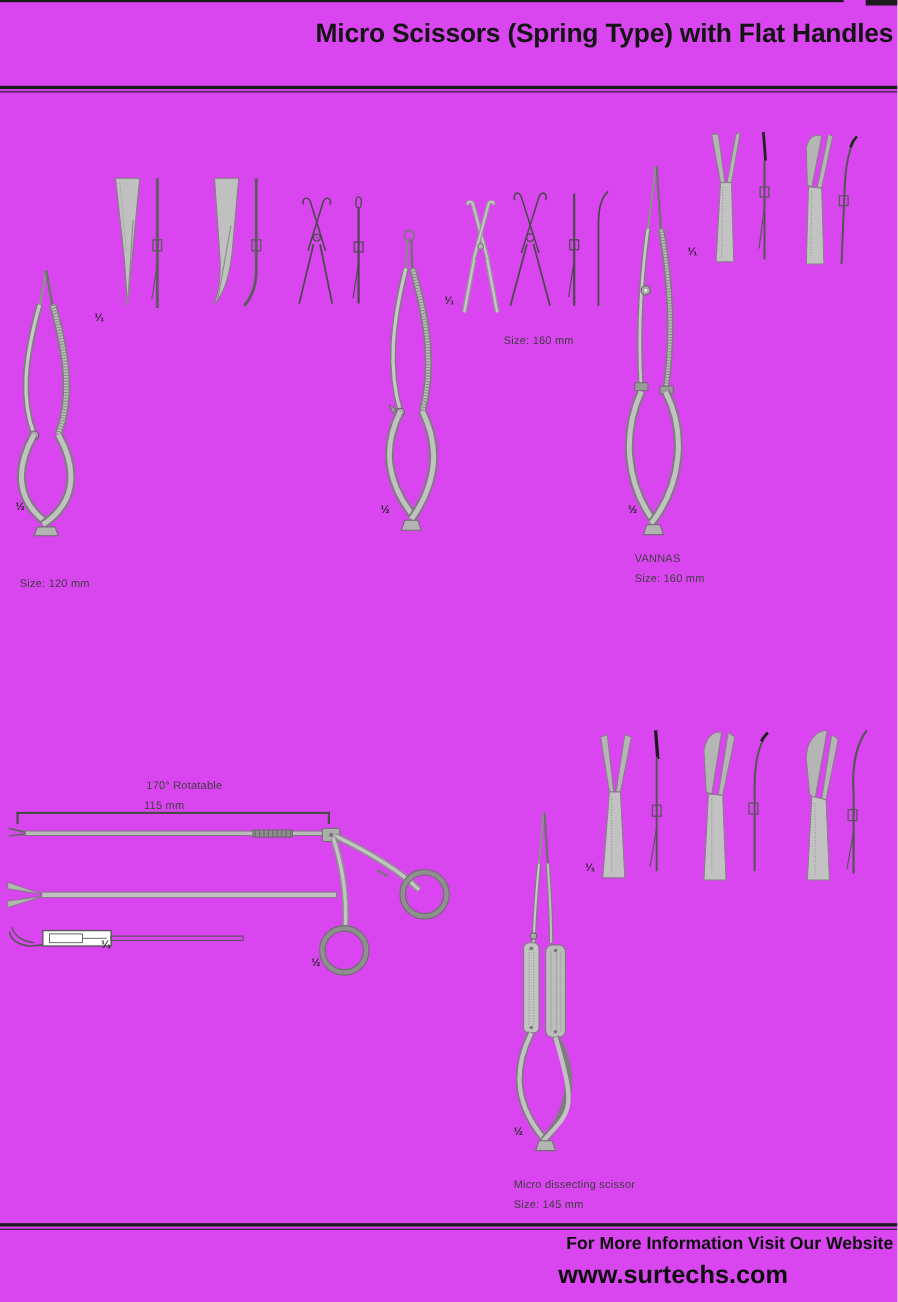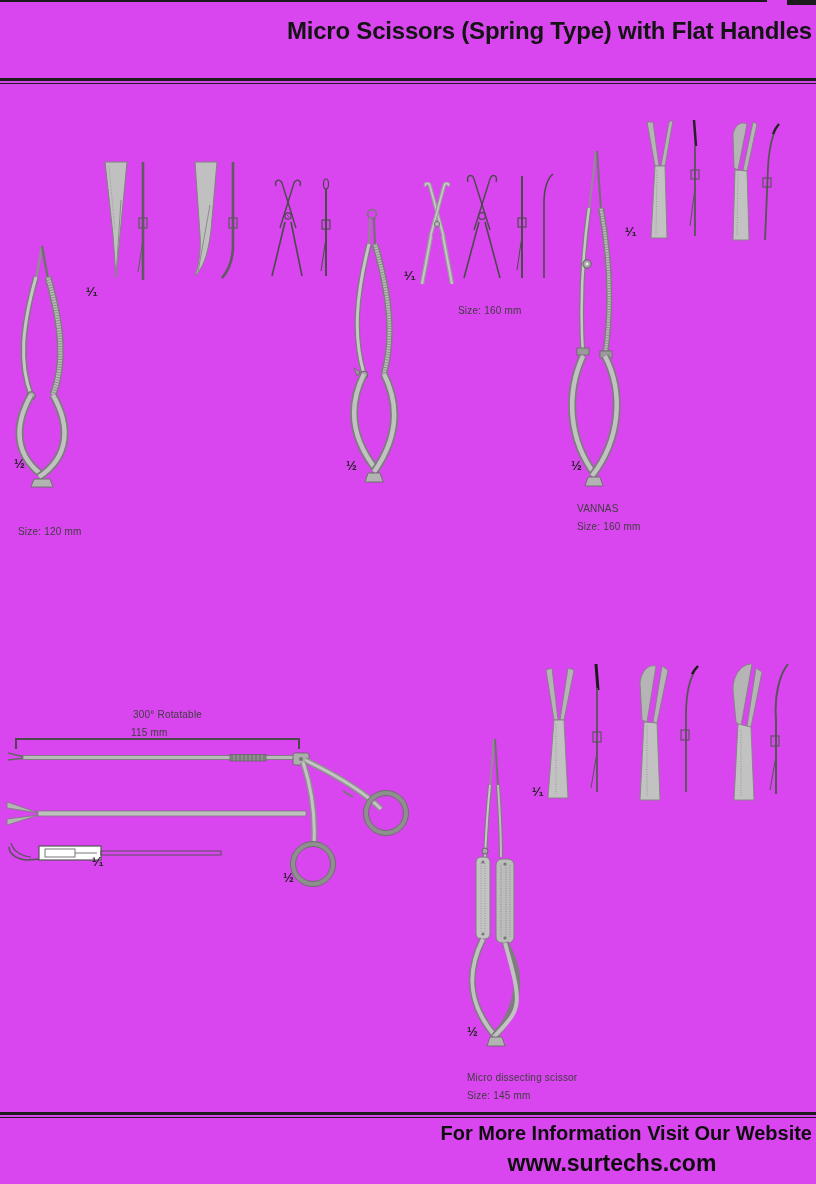--- a/index.html
+++ b/index.html
@@ -6,25 +6,25 @@
   .page{position:relative;width:816px;height:1184px;background:#d946ef;overflow:hidden;
         font-family:"Liberation Sans",sans-serif;color:#1a1a1a;}
   .abs{position:absolute;}
   .topline{left:0;top:0;width:767px;height:2px;background:#1b1b1b;}
   .topdash{left:787px;top:0;width:29px;height:5px;background:#1b1b1b;}
   .title{right:4px;top:16px;text-align:right;font-weight:bold;font-size:24px;line-height:30px;
          color:#141414;letter-spacing:-0.2px;white-space:nowrap;}
   .rule{left:0;width:816px;height:2px;border-top:3px solid #1c1c1c;border-bottom:1px solid #1c1c1c;}
   .lbl{font-size:10px;color:#3e3e3e;line-height:18px;letter-spacing:0.2px;}
   .lbl div{white-space:nowrap;}
-  .scale{font-size:13px;color:#262626;font-weight:bold;}
+  .scale{font-size:10px;color:#262626;font-weight:bold;}
   .bracket{left:15px;top:738px;width:281px;height:9px;border-top:2px solid #4a4a4a;
            border-left:2px solid #4a4a4a;border-right:2px solid #4a4a4a;}
   .footer{right:4px;top:1122px;width:400px;font-weight:bold;color:#0e0e0e;}
-  .footer .l1{font-size:20px;text-align:right;white-space:nowrap;}
+  .footer .l1{font-size:16px;text-align:right;white-space:nowrap;}
   .footer .l2{font-size:23px;text-align:center;margin-top:5px;}
   svg{display:block;}
 </style>
 </head>
 <body>
 
 <div class="page">
 
   <div class="abs topline"></div>
   <div class="abs topdash"></div>
@@ -169,21 +169,21 @@
     <rect x="128" y="60" width="8" height="9" fill="none" stroke="#555555" stroke-width="1.1"></rect>
   </svg>
 
   <span class="abs scale" style="left:625px;top:224px;">¹⁄₁</span>
   <span class="abs scale" style="left:571px;top:458px;">½</span>
   <div class="abs lbl" style="left:577px;top:500px;">
     <div>VANNAS</div>
     <div>Size: 160 mm</div>
   </div>
 
-  <div class="abs lbl" style="left:133px;top:706px;">300° Rotatable</div>
+  <div class="abs lbl" style="left:133px;top:706px;">170° Rotatable</div>
   <div class="abs lbl" style="left:131px;top:724px;">115 mm</div>
   <div class="abs bracket"></div>
 
   <svg class="abs" style="left:5px;top:747px;" width="430" height="148" viewBox="0 0 430 148">
     <path d="M3,6 L20,10" stroke="#666666" stroke-width="1.6"></path>
     <path d="M3,13 L20,11" stroke="#666666" stroke-width="1.6"></path>
     <rect x="18" y="8.5" width="272" height="4" fill="#b9b9b9" stroke="#777777" stroke-width="0.8"></rect>
     <rect x="225" y="7.5" width="36" height="6.5" fill="#8e8e8e" stroke="#5f5f5f" stroke-width="0.7"></rect>
     <path d="M227,8 L227,14 M231,8 L231,14 M235,8 L235,14 M239,8 L239,14 M243,8 L243,14 M247,8 L247,14 M251,8 L251,14 M255,8 L255,14 M259,8 L259,14" stroke="#5c5c5c" stroke-width="0.7"></path>
     <rect x="288" y="6" width="16" height="12" rx="2" fill="#adadad" stroke="#6a6a6a" stroke-width="0.9"></rect>

